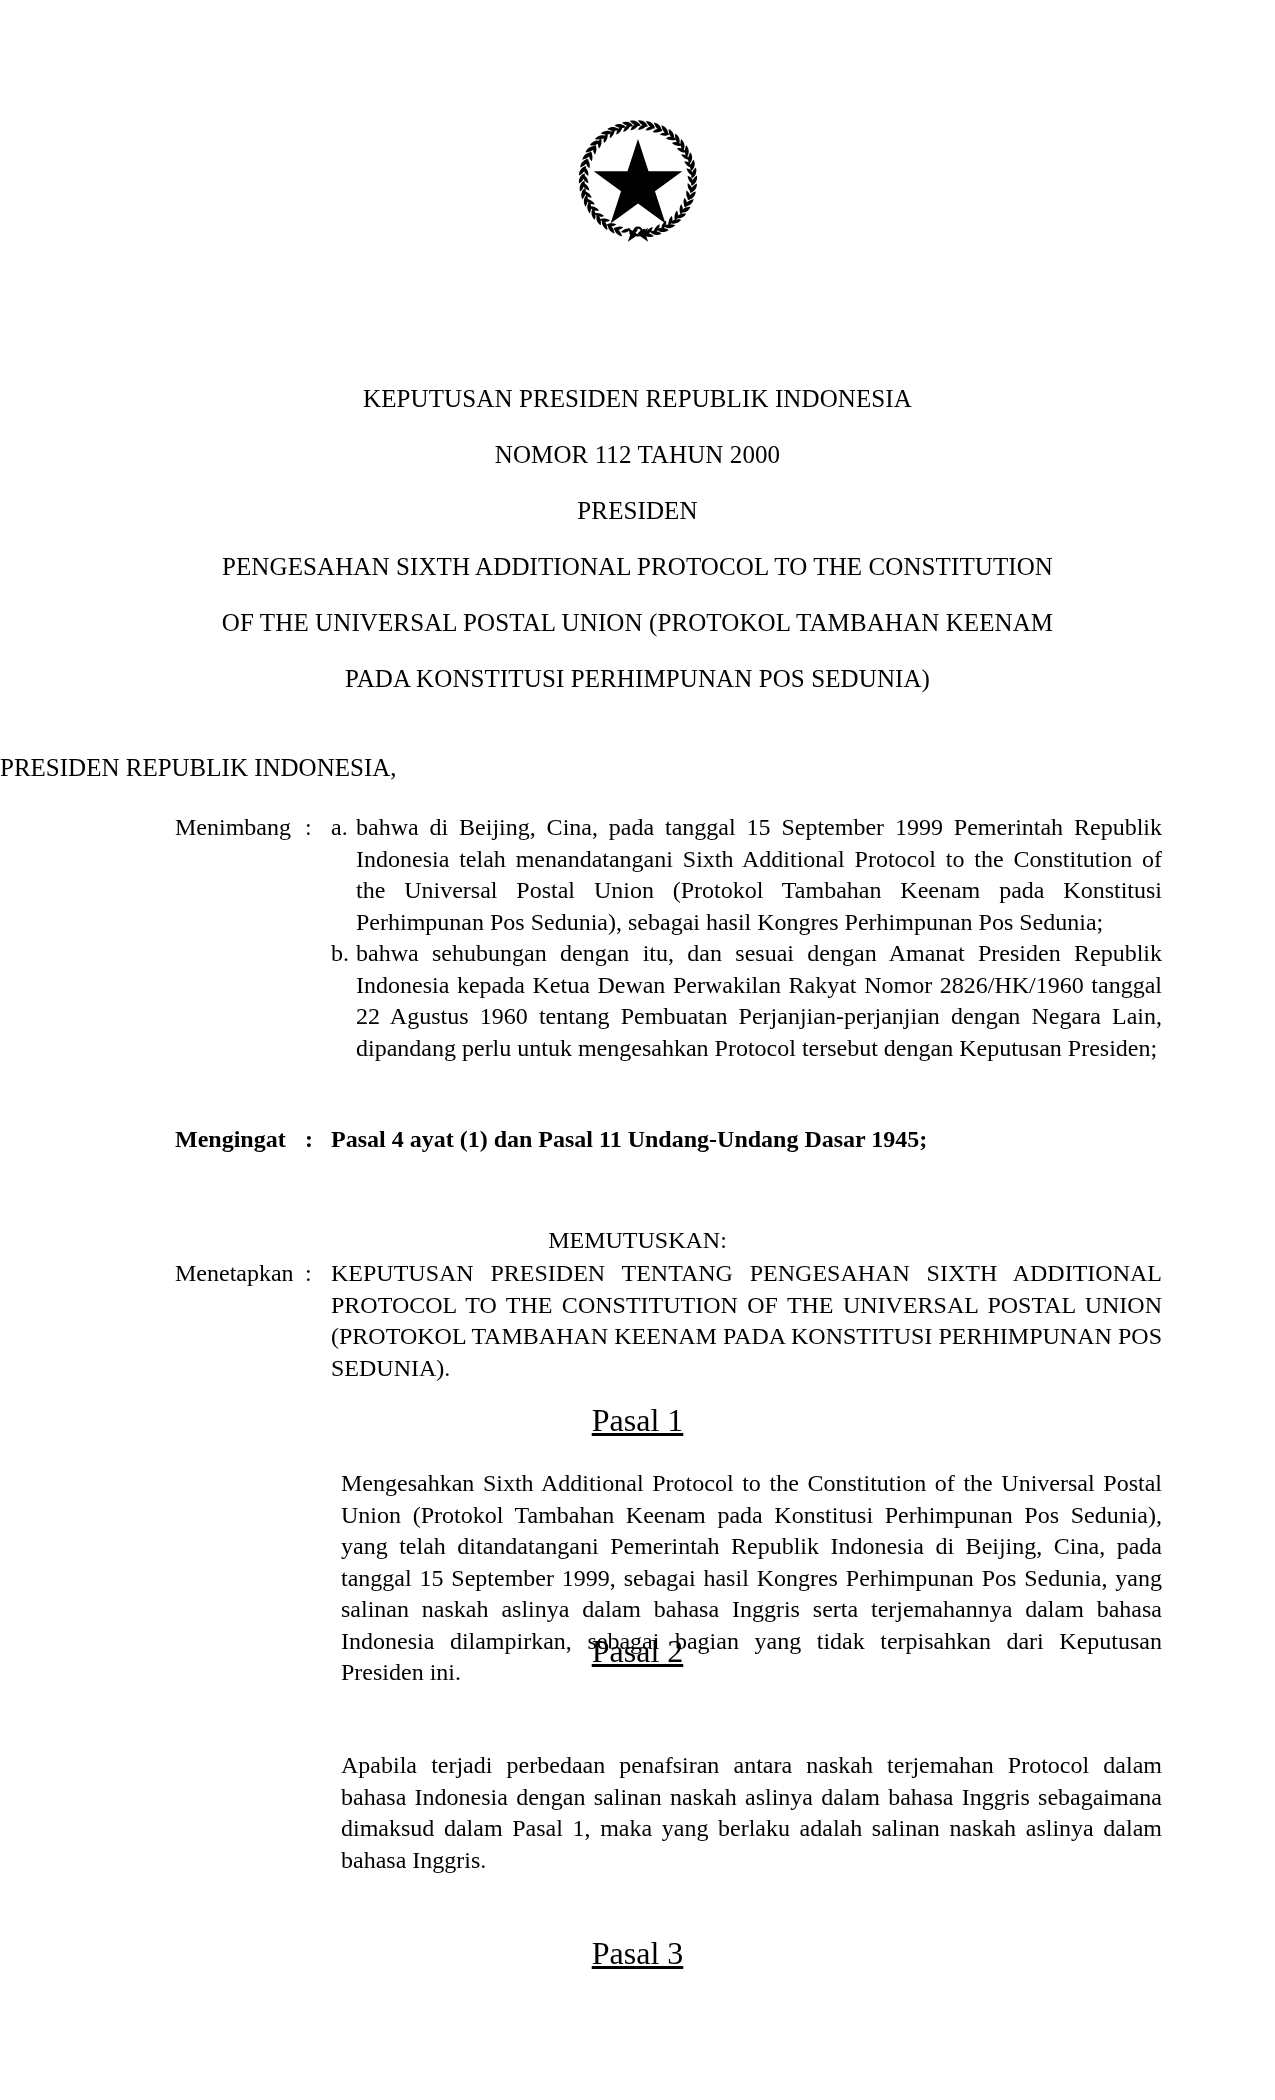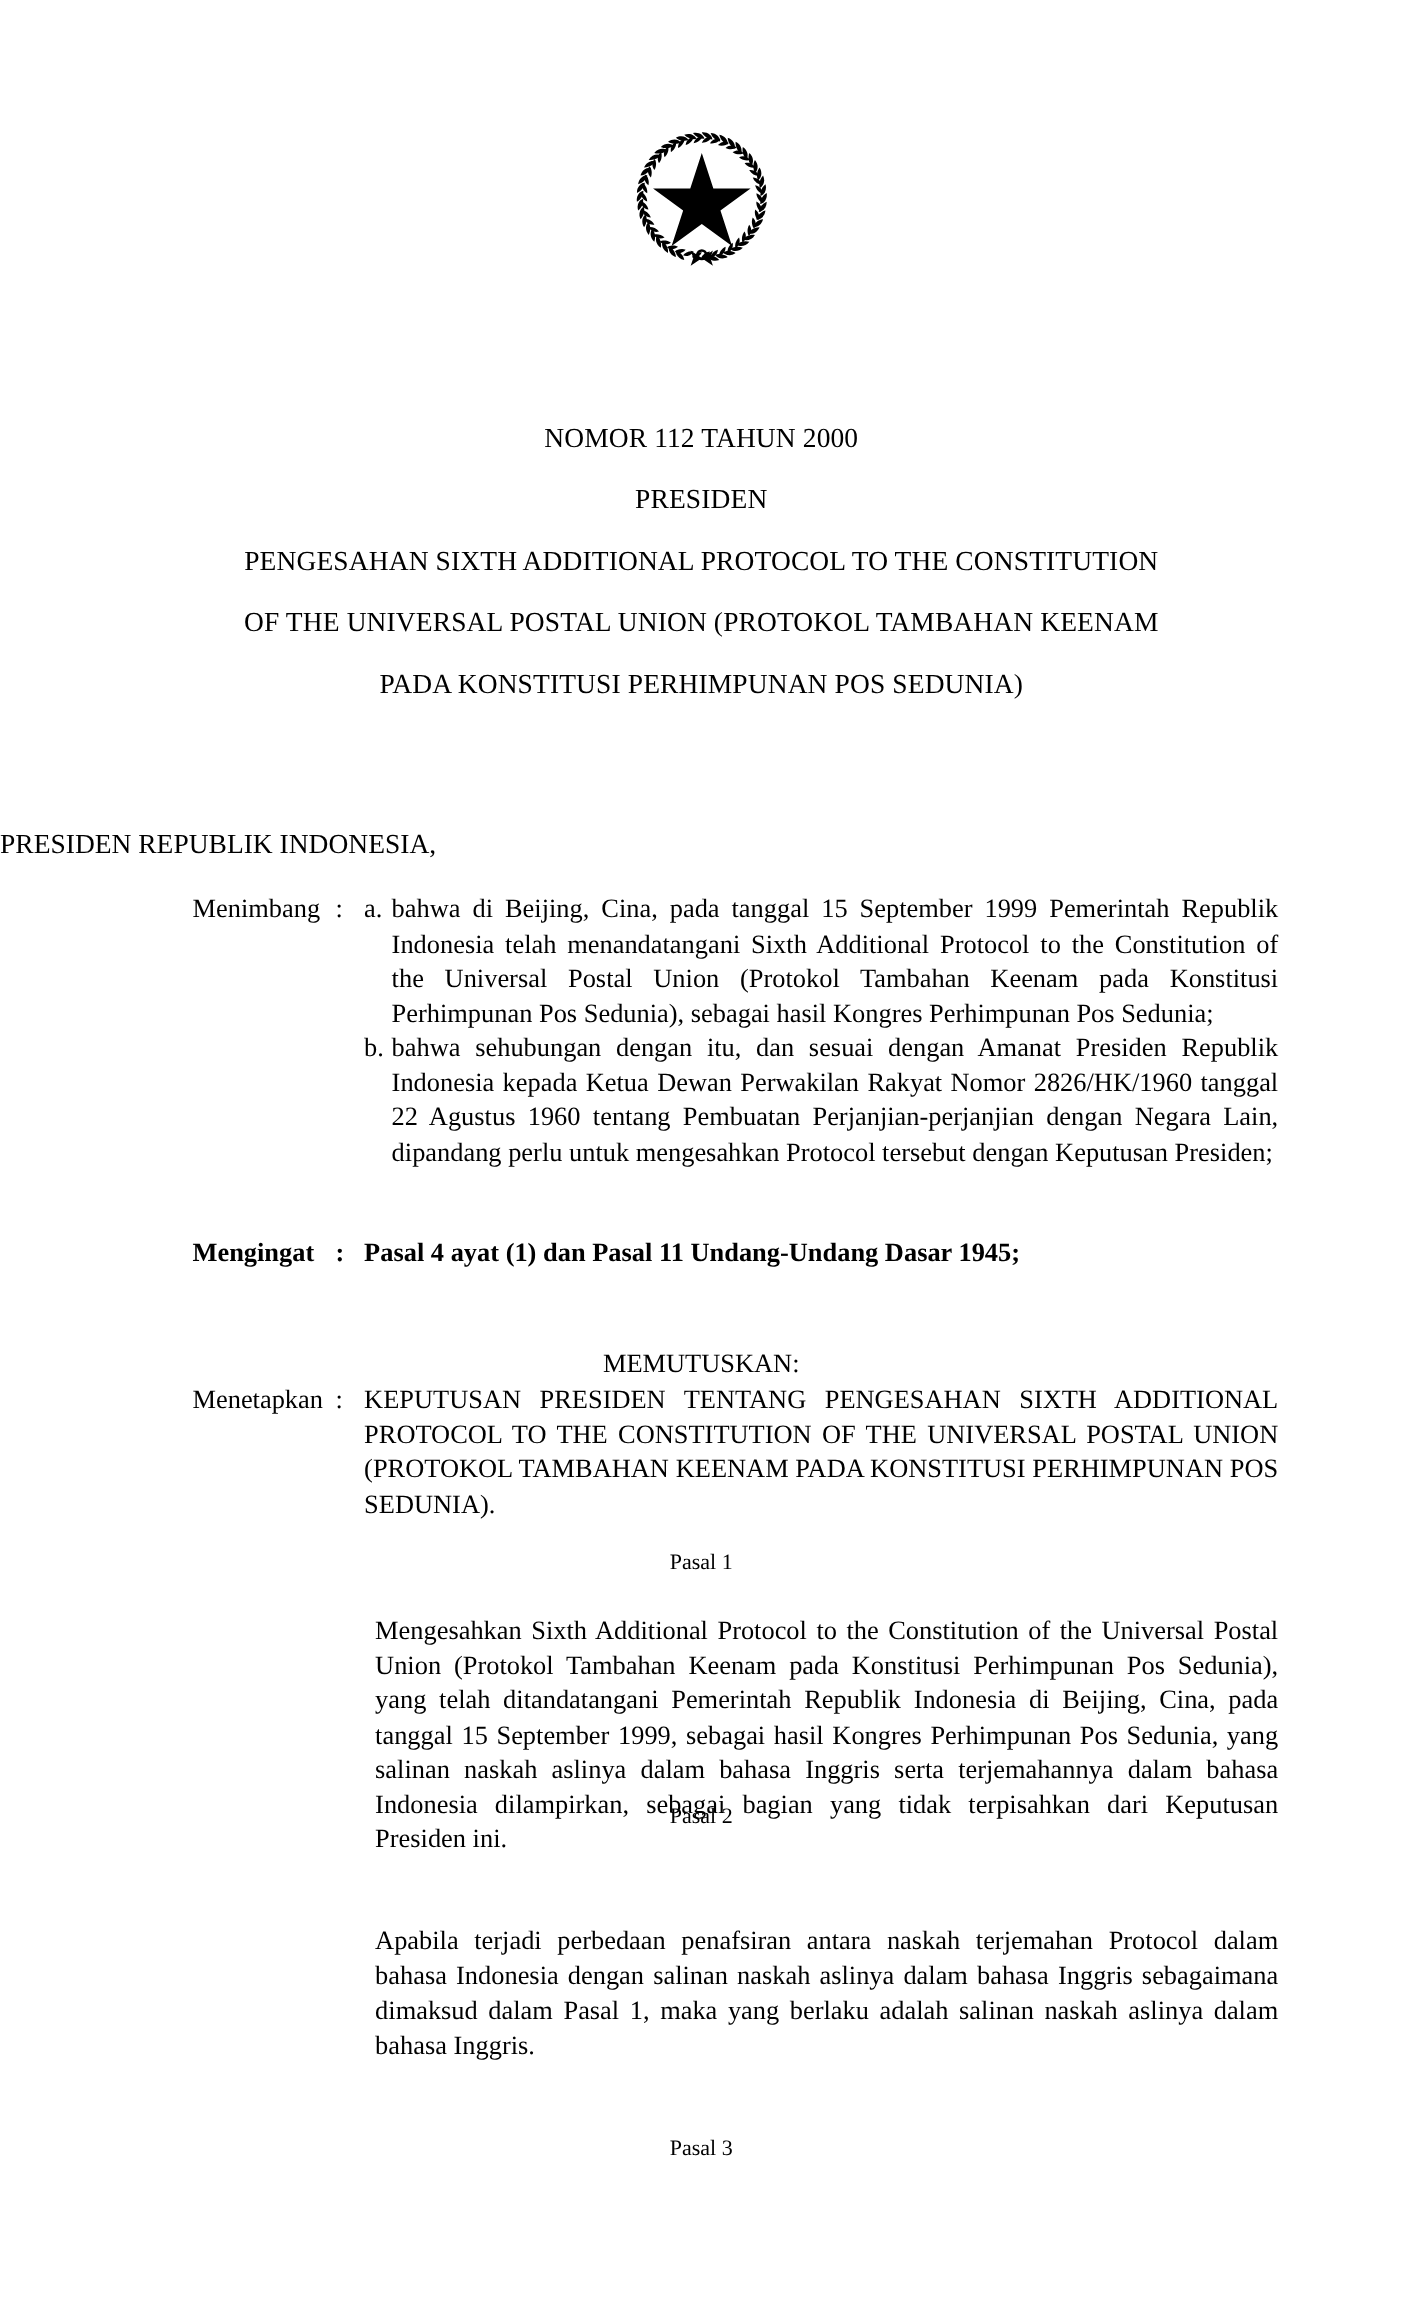--- a/index.html
+++ b/index.html
@@ -133,22 +133,23 @@
     font-size: 24px;
     line-height: 30px;
   }
 
   
   .pasal-heading {
     position: absolute;
     left: 0;
     right: 0;
     text-align: center;
-    font-size: 20px;
+    font-size: 32px;
     line-height: 30px;
+    text-decoration: underline;
   }
   .pasal-body {
     position: absolute;
     left: 341px;
     right: 113px;
     font-size: 24px;
     line-height: 31.5px;
     text-align: justify;
     text-justify: inter-word;
   }
@@ -258,20 +259,21 @@
             <circle cx="100" cy="164" r="5" fill="none" stroke="#000000" stroke-width="3"></circle>
           </g>
       </g>
 
       <polygon points="100,45 113.5,86.5 157,86.5 121.8,112.2 135.3,153.7 100,128 64.7,153.7 78.2,112.2 43,86.5 86.5,86.5" fill="#000000"></polygon>
     </svg>
   </div>
 
 
   <div class="title-block">
+    <div class="title-line">KEPUTUSAN PRESIDEN REPUBLIK INDONESIA</div>
     <div class="title-line">NOMOR 112 TAHUN 2000</div>
     <div class="title-line">PRESIDEN</div>
     <div class="title-line">PENGESAHAN SIXTH ADDITIONAL PROTOCOL TO THE CONSTITUTION</div>
     <div class="title-line">OF THE UNIVERSAL POSTAL UNION (PROTOKOL TAMBAHAN KEENAM</div>
     <div class="title-line">PADA KONSTITUSI PERHIMPUNAN POS SEDUNIA)</div>
   </div>
 
   <div class="presiden-line">PRESIDEN REPUBLIK INDONESIA,</div>
 
   <div class="clause menimbang">

